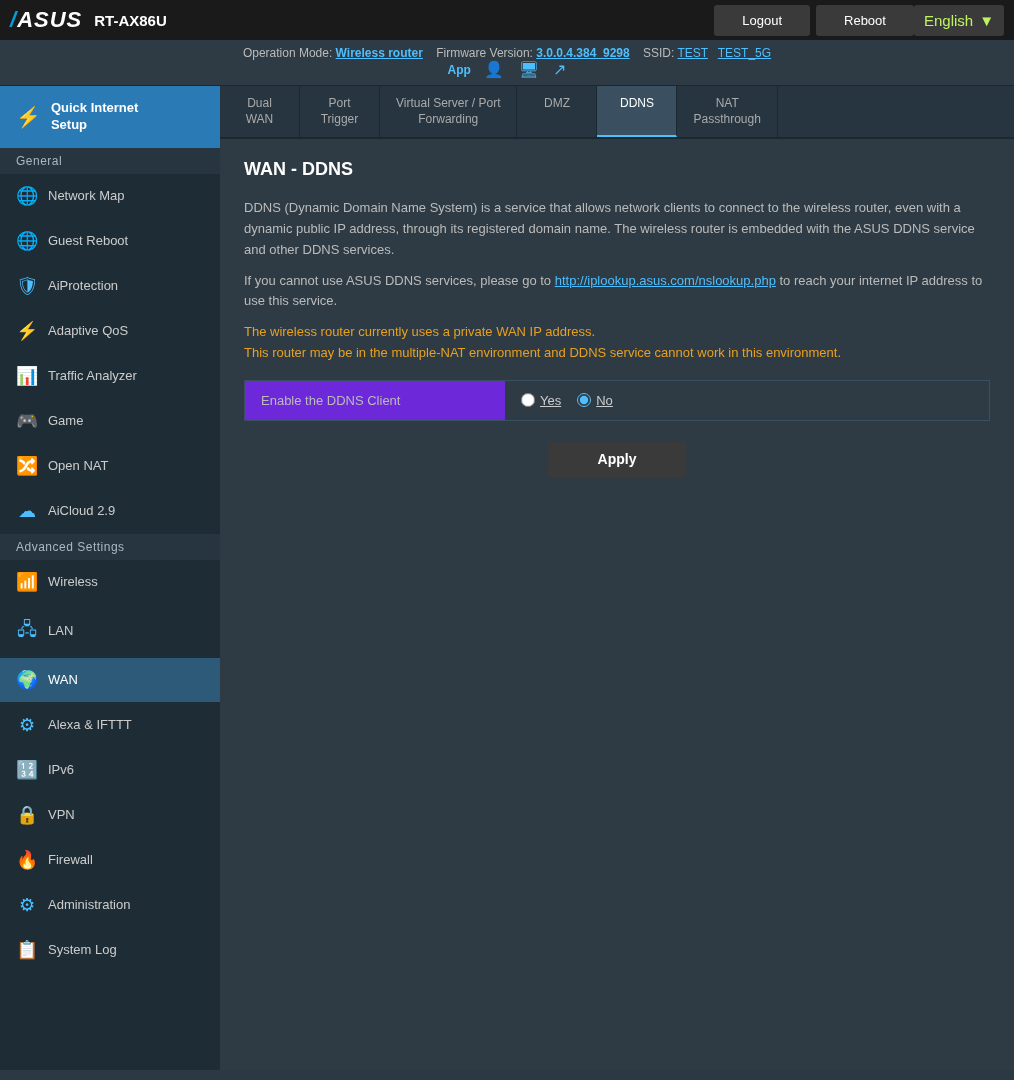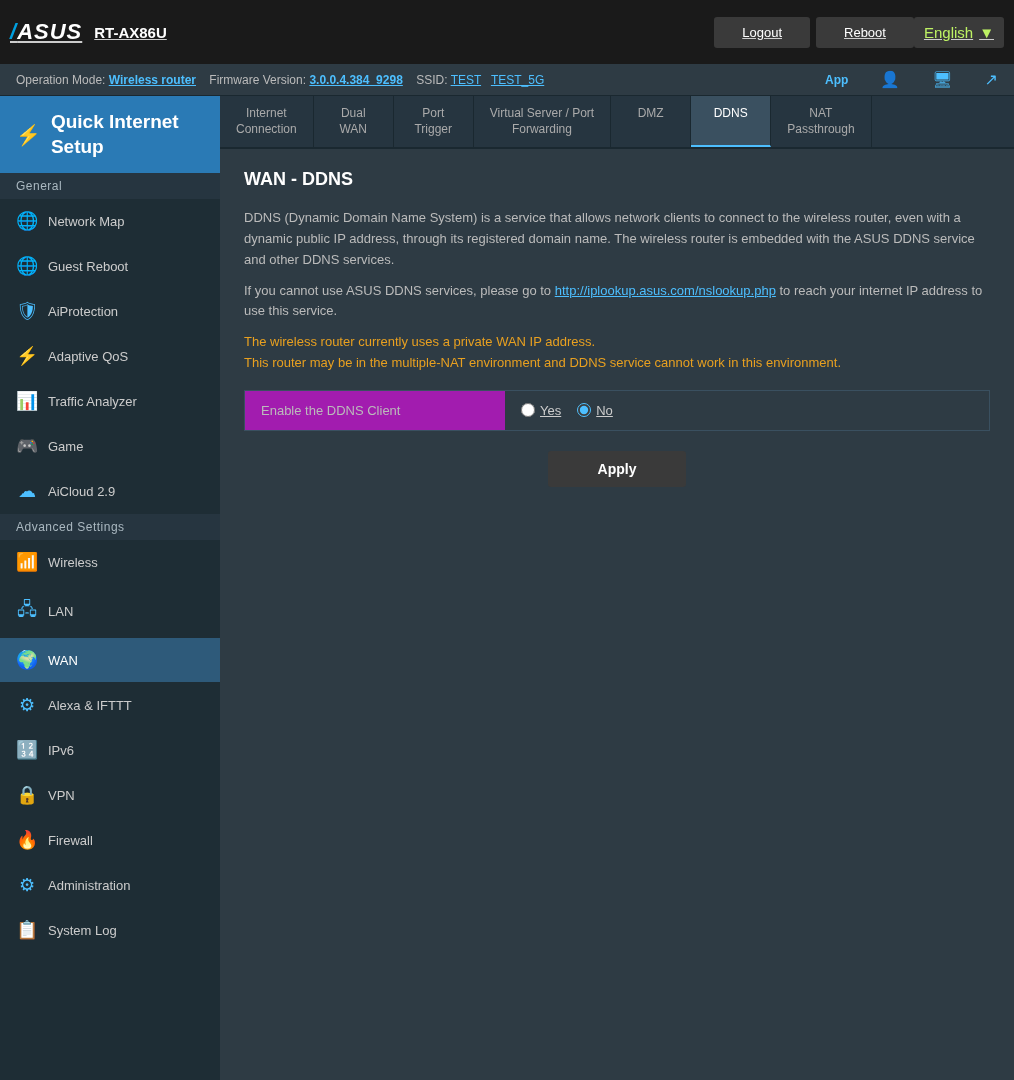--- a/index.html
+++ b/index.html
@@ -10,23 +10,22 @@
       color: #ccc;
       width: 1014px;
       min-height: 1080px;
     }
 
     
     .header {
       background: #1a1a1a;
       display: flex;
       align-items: center;
-      height: 64px;
+      height: 40px;
       padding: 0 10px;
-      text-decoration: underline;
     }
     .logo-area {
       display: flex;
       align-items: center;
       gap: 8px;
       width: 220px;
     }
     .logo-asus {
       color: #fff;
       font-size: 22px;
@@ -78,38 +77,39 @@
     }
 
     
     .info-bar {
       background: #2e3b44;
       padding: 6px 16px;
       display: flex;
       align-items: center;
       justify-content: space-between;
       border-bottom: 1px solid #1a2830;
+      flex-direction: column;
     }
     .info-bar-left {
       font-size: 12px;
       color: #bbb;
     }
     .info-bar-left a, .info-bar-left span.link {
       color: #4dbfff;
       text-decoration: underline;
       cursor: pointer;
     }
     .info-bar-right {
       display: flex;
       align-items: center;
       gap: 14px;
       color: #4dbfff;
       font-size: 13px;
     }
-    .info-bar-right span { cursor: pointer; margin-left: 18px; }
+    .info-bar-right span { cursor: pointer; }
 
     
     .main-layout {
       display: flex;
       height: calc(1080px - 58px - 38px);
     }
 
     
     .sidebar {
       width: 220px;
@@ -119,21 +119,21 @@
     }
     .sidebar-quick {
       background: #2a7ab5;
       display: flex;
       align-items: center;
       gap: 10px;
       padding: 14px 16px;
       cursor: pointer;
     }
     .sidebar-quick .icon { font-size: 20px; color: #fff; }
-    .sidebar-quick .label { color: #fff; font-size: 19px; font-weight: bold; line-height: 1.3; }
+    .sidebar-quick .label { color: #fff; font-size: 13px; font-weight: bold; line-height: 1.3; }
 
     .sidebar-section-title {
       background: #263540;
       color: #aab8c0;
       font-size: 12px;
       padding: 6px 16px;
       text-transform: none;
       letter-spacing: 0.5px;
     }
 
@@ -219,21 +219,21 @@
       display: flex;
       align-items: center;
       border-bottom: 1px solid #3a5060;
     }
     .form-row:last-child { border-bottom: none; }
     .form-label {
       width: 260px;
       padding: 12px 16px;
       color: #bbb;
       font-size: 13px;
-      background: #a21caf;
+      background: #6d28d9;
       flex-shrink: 0;
     }
     .form-field {
       padding: 10px 16px;
       display: flex;
       align-items: center;
       gap: 16px;
     }
     .radio-label {
       display: flex;
@@ -356,20 +356,24 @@
     </div>
     <div class="sidebar-item">
       <span class="icon icon-chart"></span>
       <span>Traffic Analyzer</span>
     </div>
     <div class="sidebar-item">
       <span class="icon icon-game"></span>
       <span>Game</span>
     </div>
     <div class="sidebar-item">
+      <span class="icon icon-nat"></span>
+      <span>Open NAT</span>
+    </div>
+    <div class="sidebar-item">
       <span class="icon icon-cloud"></span>
       <span>AiCloud 2.9</span>
     </div>
 
     <div class="sidebar-section-title">Advanced Settings</div>
 
     <div class="sidebar-item">
       <span class="icon icon-wifi"></span>
       <span>Wireless</span>
     </div>
@@ -403,23 +407,20 @@
     </div>
     <div class="sidebar-item">
       <span class="icon icon-log"></span>
       <span>System Log</span>
     </div>
   </div>
 
   <div class="content">
 
     <div class="tabs">
-      <div class="tab" style="line-height:1.3;">
-        Internet<br>Connection
-      </div>
       <div class="tab" style="line-height:1.3;">
         Dual<br>WAN
       </div>
       <div class="tab" style="line-height:1.3;">
         Port<br>Trigger
       </div>
       <div class="tab" style="line-height:1.3; min-width:130px;">
         Virtual Server / Port<br>Forwarding
       </div>
       <div class="tab">

